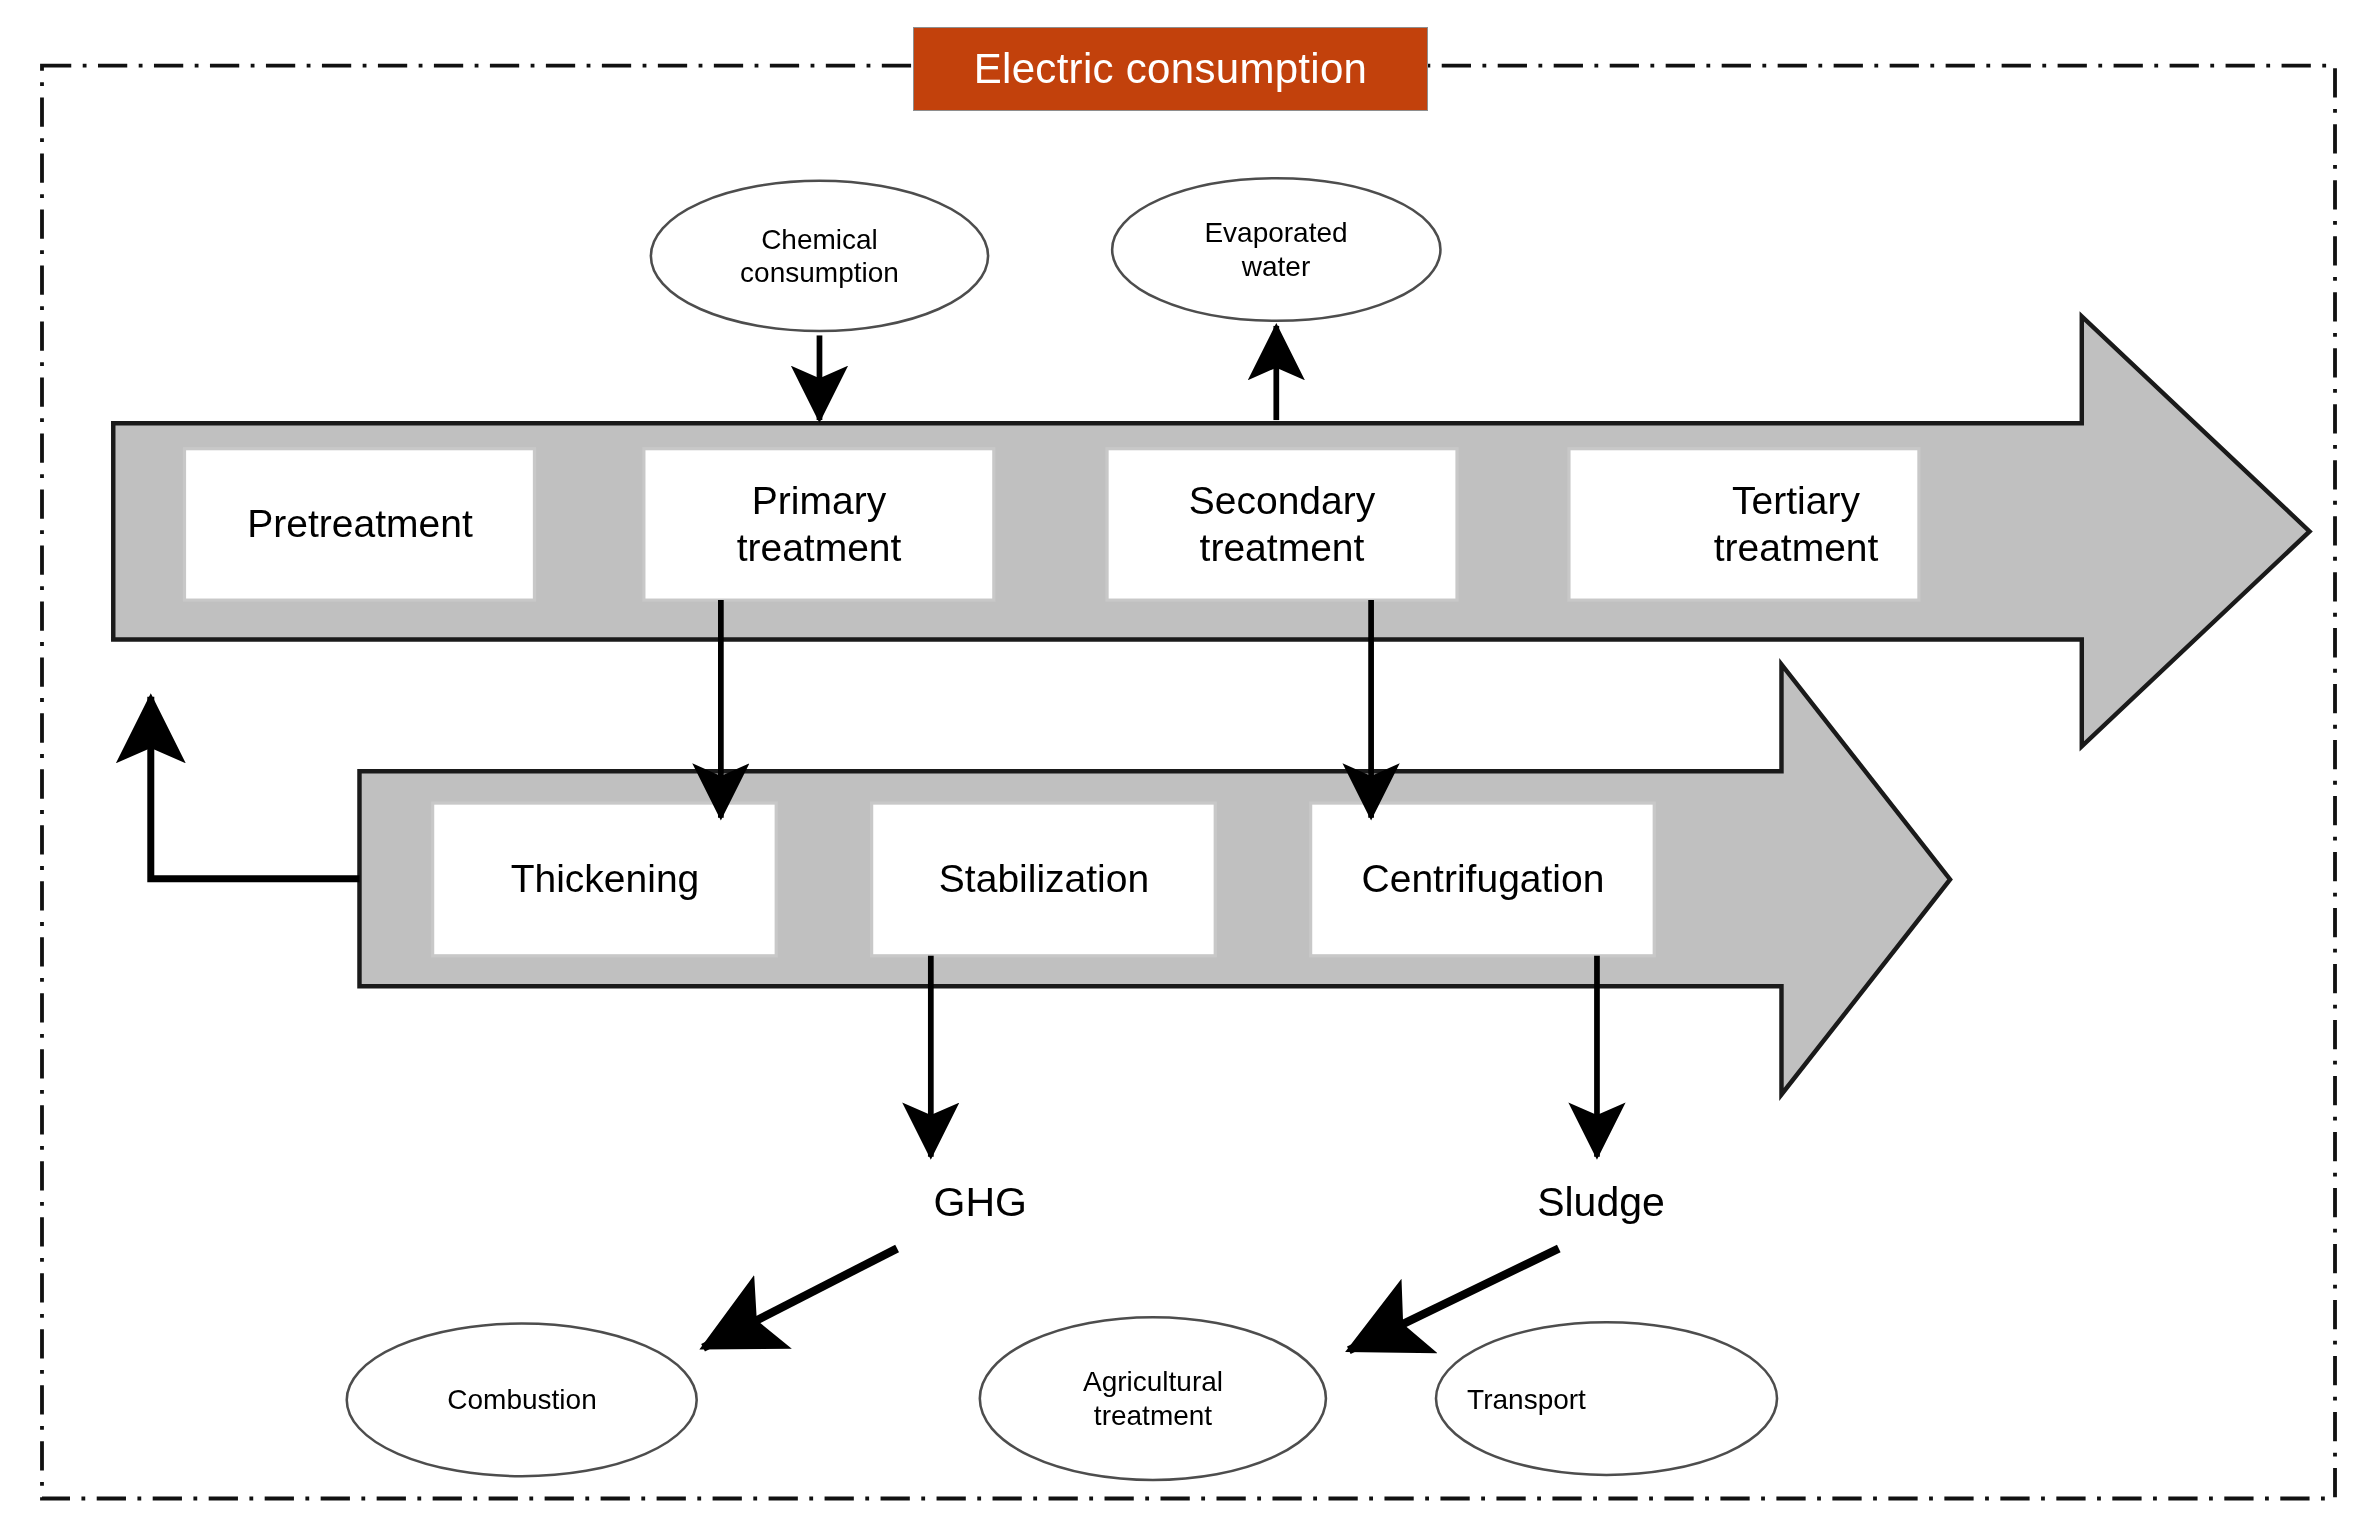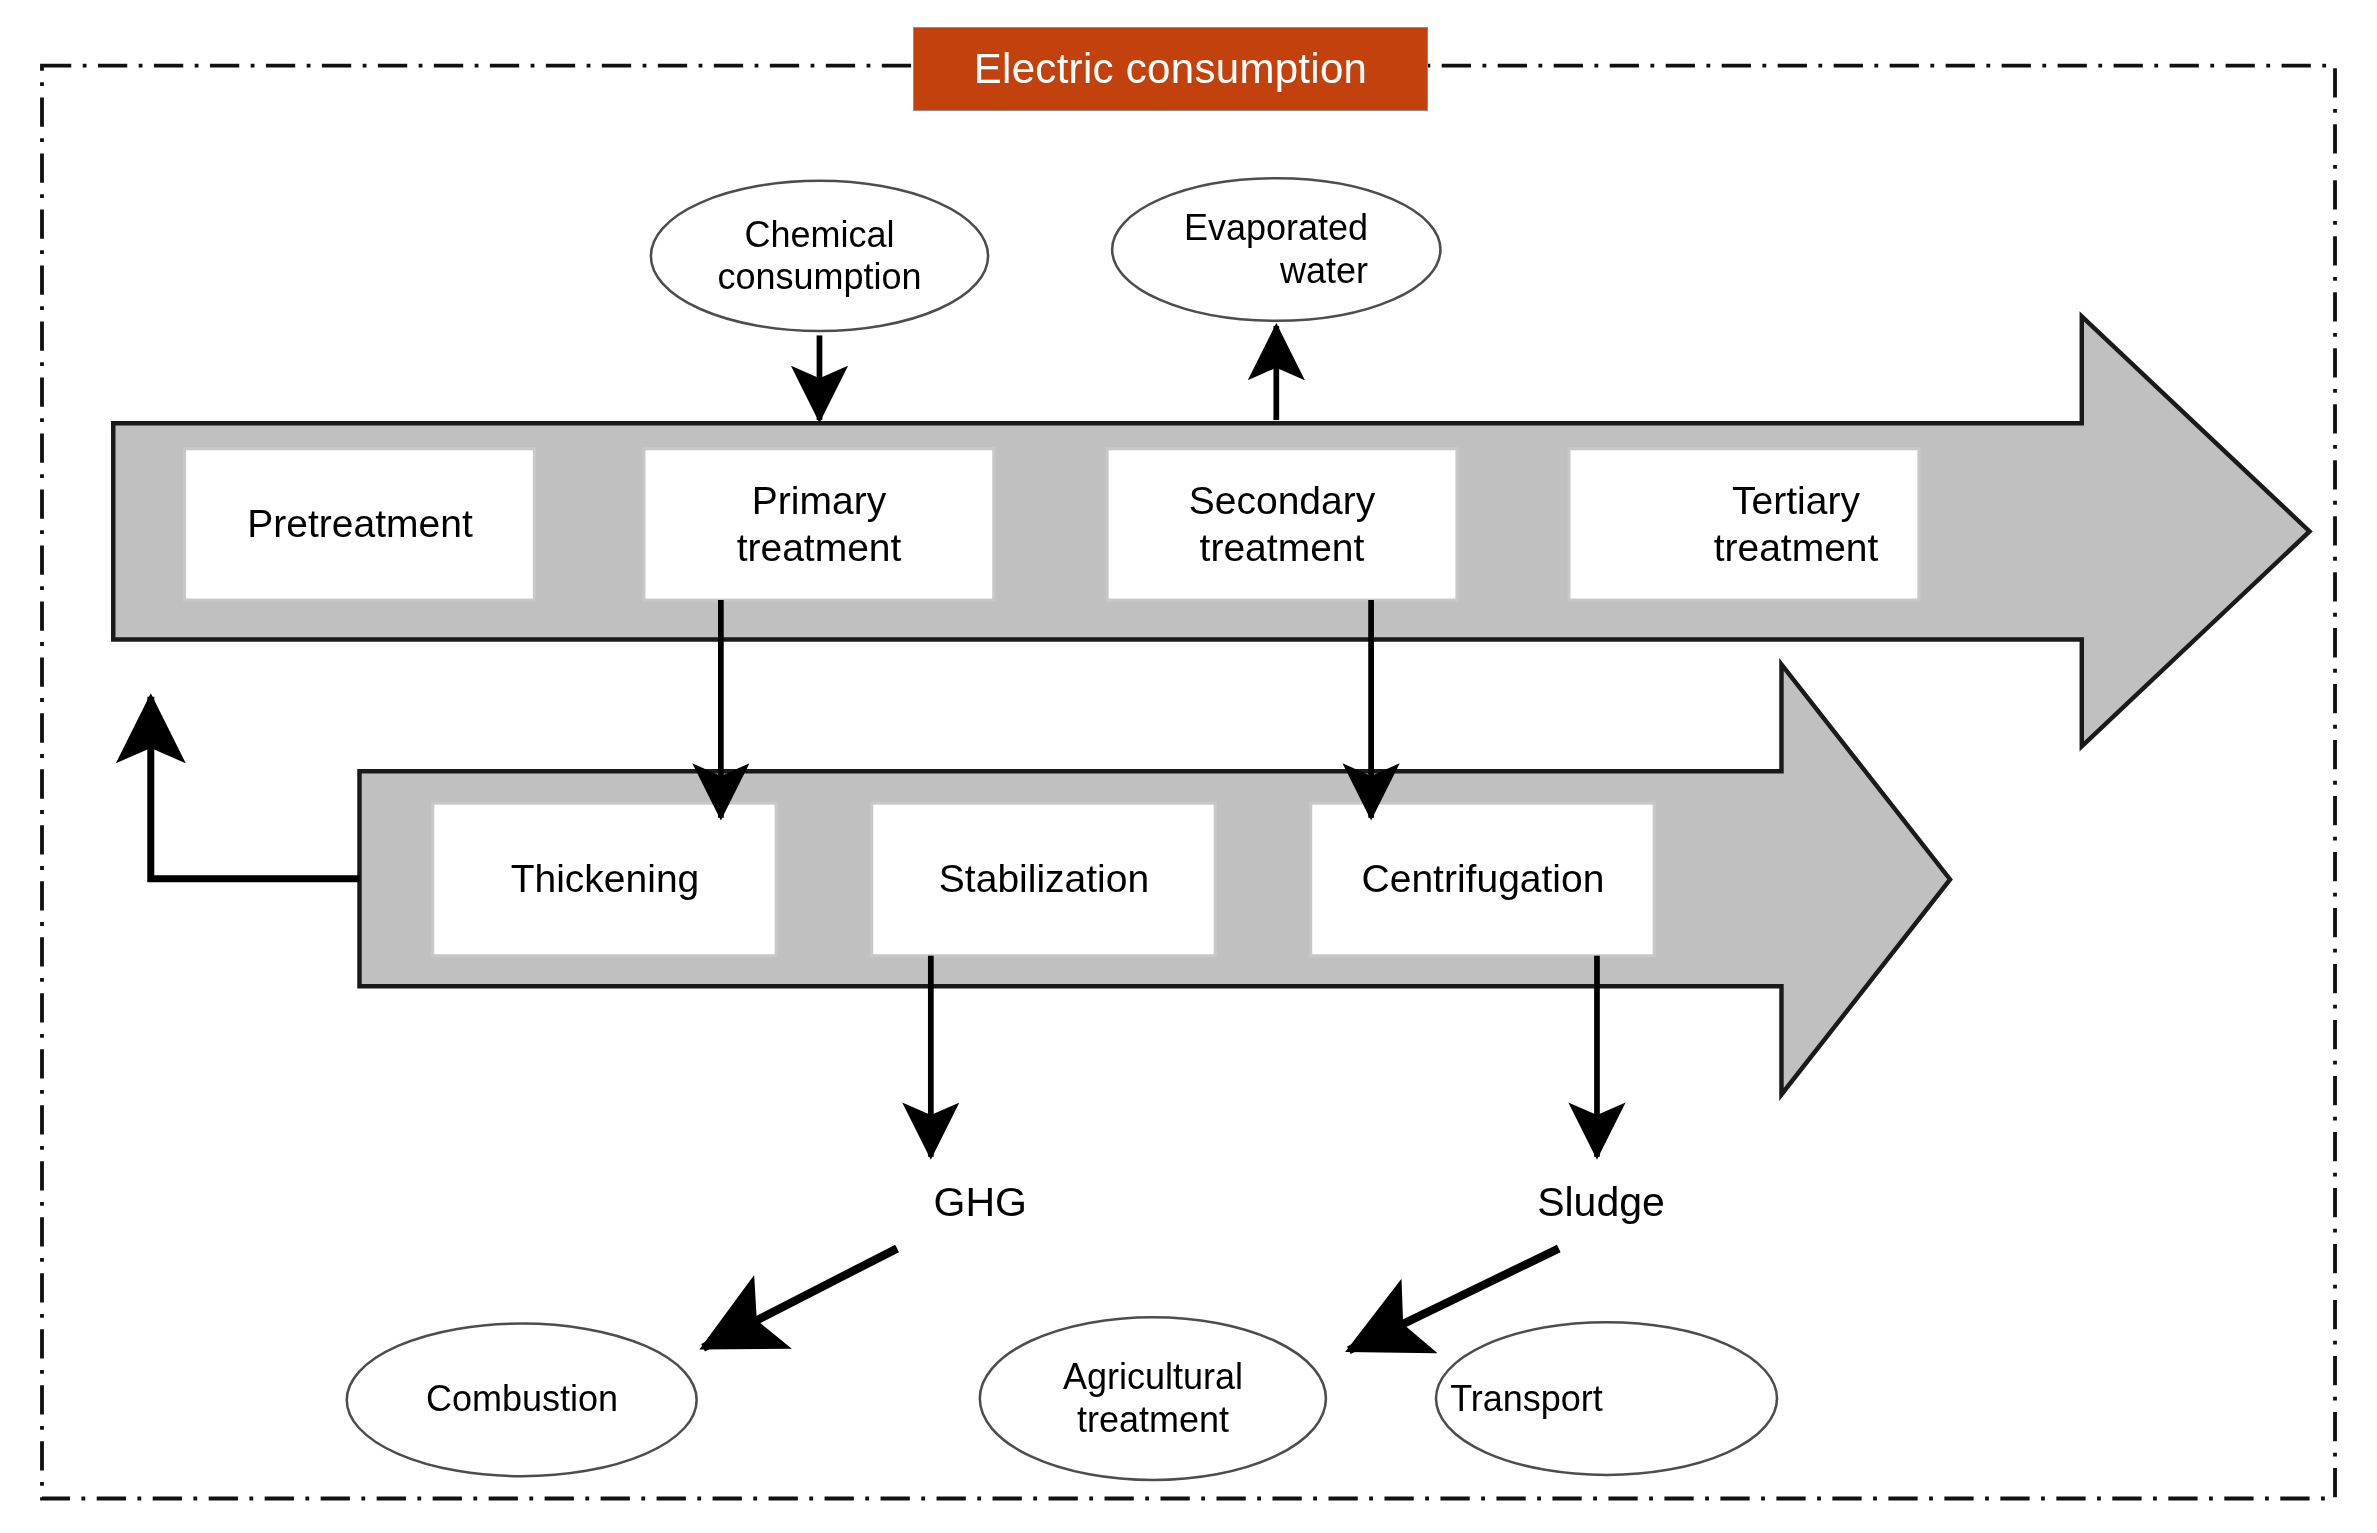--- a/index.html
+++ b/index.html
@@ -25,21 +25,21 @@
     position:absolute;
     display:flex;align-items:center;justify-content:center;
     background:#c2410c;
     border:1.9px solid #8e8e8e;
     color:#ffffff;
     font-size:42px;
     letter-spacing:0.3px;
     box-sizing:border-box;
   }
   .proc-label{font-size:39px;}
-  .ell-label{font-size:36px;}
+  .ell-label{font-size:28px;}
   .flow-label{font-size:41px;}
 </style>
 </head>
 <body>
 
 <div id="stage">
 
   <svg id="canvas" viewBox="0 0 3736 2409">
     <defs>
       <marker id="ah" markerWidth="12" markerHeight="12" refX="9.5" refY="5" orient="auto" markerUnits="strokeWidth">
@@ -101,21 +101,21 @@
   </svg>
 
   <div class="boundary-title" style="left:913px;top:27px;width:515px;height:84px;">
     <span>Electric consumption</span>
   </div>
 
   <div class="lbl ell-label" style="left:651px;top:191px;width:337px;height:130px;">
     <span>Chemical
 consumption</span>
   </div>
-  <div class="lbl ell-label" style="left:1112px;top:186px;width:328px;height:127px;text-align:right;">
+  <div class="lbl ell-label" style="left:1112px;top:186px;width:328px;height:127px;">
     <span>Evaporated
 water</span>
   </div>
 
   <div class="lbl proc-label" style="left:185px;top:449px;width:350px;height:151px;">
     <span>Pretreatment</span>
   </div>
   <div class="lbl proc-label" style="left:644px;top:449px;width:350px;height:151px;">
     <span>Primary
 treatment</span>

